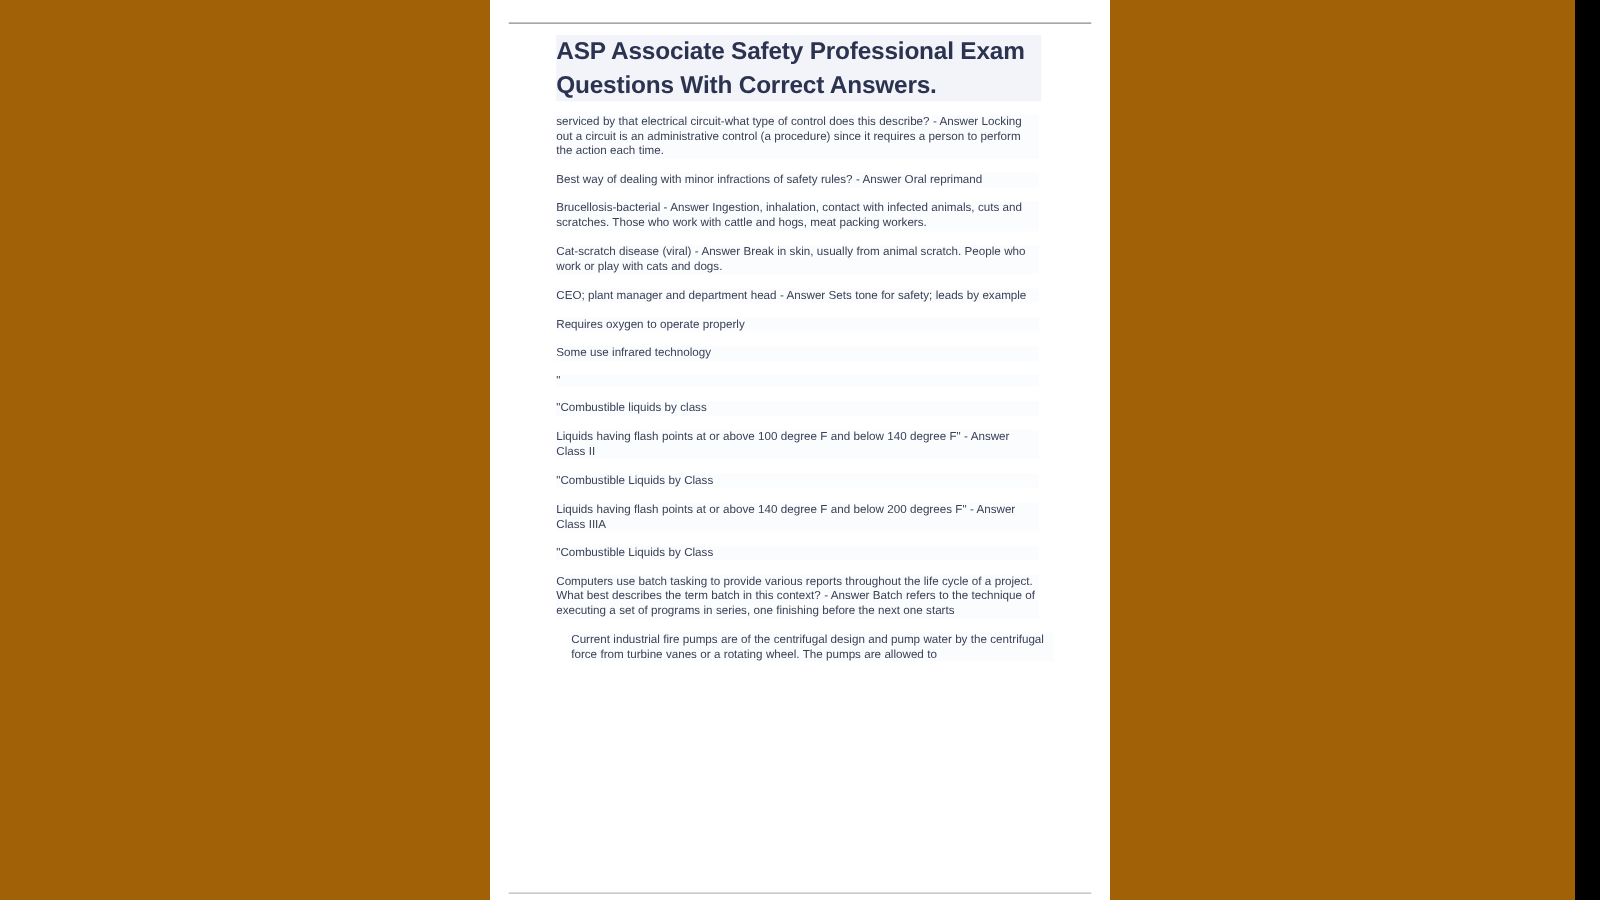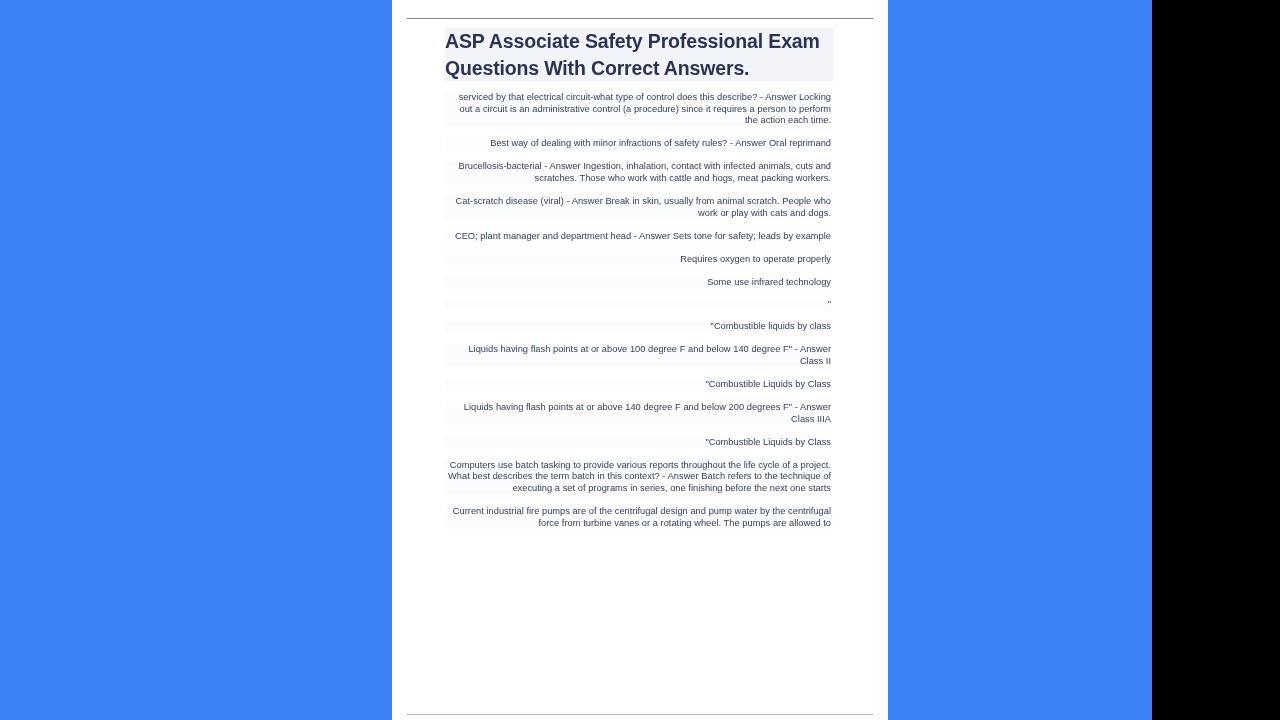--- a/index.html
+++ b/index.html
@@ -12,23 +12,23 @@
     overflow: hidden;
   }
   body {
     font-family: "Liberation Sans", sans-serif;
     -webkit-font-smoothing: antialiased;
   }
 
   
   #stage {
     position: relative;
-    width: 1152px;
+    width: 1260px;
     height: 720px;
-    background: #3b82f6;
+    background: #a16207;
   }
 
   
   #page {
     position: absolute;
     left: 392px;
     top: 0;
     width: 496px;
     height: 720px;
     background: #ffffff;
@@ -70,25 +70,25 @@
 
   
   .para {
     font-family: "Liberation Sans", sans-serif;
     font-size: 9.3px;
     line-height: 11.6px;
     color: #3a4156;
     background: #fbfcfe;
     margin: 0 0 11.5px 0;
     padding: 0;
-    text-align: right;
+    text-align: left;
     width: 386px;
     word-spacing: 0.1px;
   }
-  .para:last-child { margin-bottom: 0; }
+  .para:last-child { margin-bottom: 0; margin-left: 12px; }
 
   
   .para.quote-only {
     line-height: 9px;
     margin-bottom: 12px;
   }
 </style>
 </head>
 <body>
 

